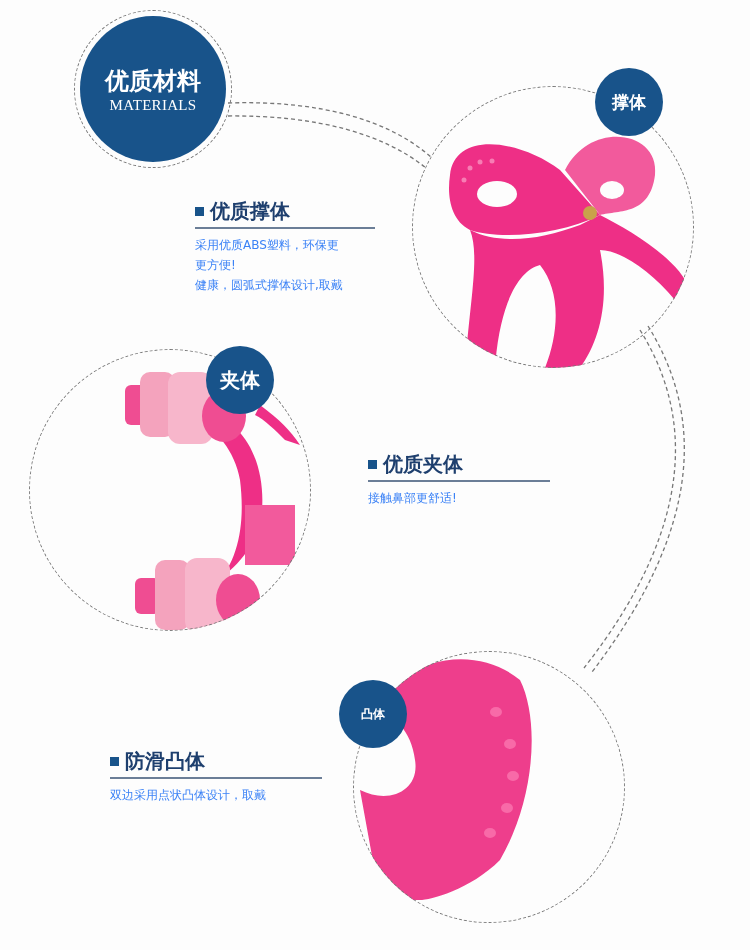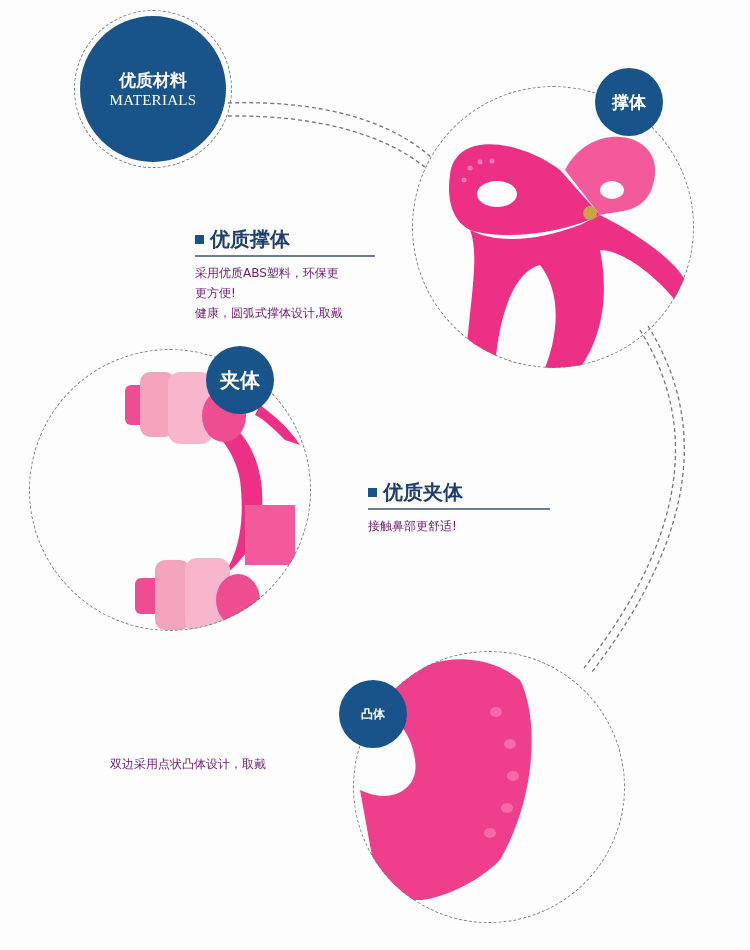--- a/index.html
+++ b/index.html
@@ -1,22 +1,22 @@
 <!DOCTYPE html>
 <html><head>
 <meta charset="utf-8">
 <style>
   html,body{margin:0;padding:0;}
   body{width:750px;height:950px;background:#fdfdfd;position:relative;overflow:hidden;font-family:"DejaVu Sans","Liberation Sans",sans-serif;}
   .dash-ring{position:absolute;border:1.4px dashed #7a7a7a;border-radius:50%;box-sizing:border-box;}
   .blue-badge{position:absolute;border-radius:50%;background:#18538a;color:#fff;display:flex;align-items:center;justify-content:center;font-weight:bold;}
   .feature{position:absolute;}
-  .feature .title{display:flex;align-items:center;font-size:20px;color:#1e3f6e;font-weight:bold;padding-bottom:2px;border-bottom:2px solid #6b7e97;margin-top:28px;}
+  .feature .title{display:flex;align-items:center;font-size:20px;color:#1e3f6e;font-weight:bold;padding-bottom:2px;border-bottom:2px solid #6b7e97;}
   .feature .title .sq{width:9px;height:9px;background:#18538a;margin-right:6px;display:inline-block;}
-  .feature .desc{font-size:12px;color:#701a75;line-height:20px;margin-top:6px;}
+  .feature .desc{font-size:12px;color:#3b82f6;line-height:20px;margin-top:6px;}
   svg{position:absolute;left:0;top:0;}
 </style>
 </head>
 <body>
 
 <svg width="750" height="950">
 
   <path d="M228,103 C320,100 390,120 432,158" stroke="#777" stroke-width="1.3" stroke-dasharray="4,3" fill="none"></path>
   <path d="M228,116 C320,115 385,135 426,168" stroke="#777" stroke-width="1.3" stroke-dasharray="4,3" fill="none"></path>
 
@@ -74,21 +74,21 @@
     </g>
   </g>
 </svg>
 
 <div class="dash-ring" style="left:74px;top:10px;width:158px;height:158px;"></div>
 <div class="dash-ring" style="left:412px;top:86px;width:282px;height:282px;"></div>
 <div class="dash-ring" style="left:29px;top:349px;width:282px;height:282px;"></div>
 <div class="dash-ring" style="left:353px;top:651px;width:272px;height:272px;"></div>
 
 <div class="blue-badge" style="left:80px;top:16px;width:146px;height:146px;flex-direction:column;">
-  <span style="font-size:17px;">优质材料</span>
+  <span style="font-size:24px;">优质材料</span>
   <span style="font-family:'Liberation Serif',serif;font-weight:normal;font-size:15px;letter-spacing:0.3px;">MATERIALS</span>
 </div>
 
 <div class="blue-badge" style="left:595px;top:68px;width:68px;height:68px;font-size:17px;">
     <span>撑体</span>
   </div>
 <div class="blue-badge" style="left:206px;top:346px;width:68px;height:68px;font-size:20px;">
     <span>夹体</span>
   </div>
 <div class="blue-badge" style="left:339px;top:680px;width:68px;height:68px;font-size:12px;">
@@ -111,16 +111,20 @@
   <div class="title">
       <span class="sq"></span>
       <span>优质夹体</span>
     </div>
   <div class="desc">
     <div>接触鼻部更舒适!</div>
   </div>
 </div>
 
 <div class="feature" style="left:110px;top:748px;width:212px;">
+  <div class="title">
+      <span class="sq"></span>
+      <span>防滑凸体</span>
+    </div>
   <div class="desc">
     <div>双边采用点状凸体设计，取戴</div>
   </div>
 </div>
 
 </body></html>

